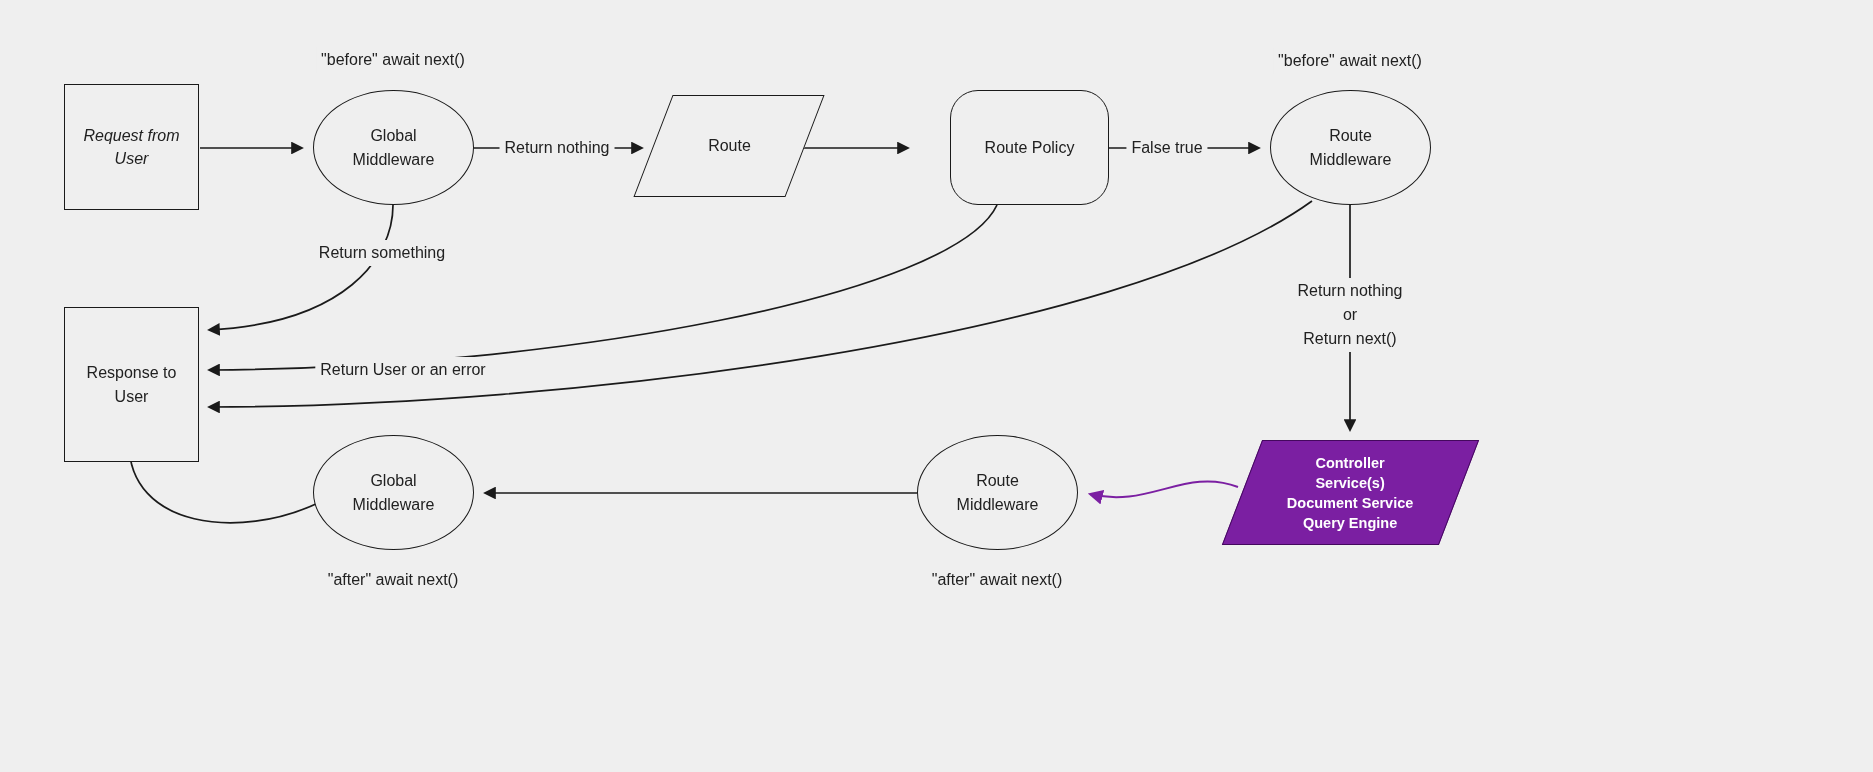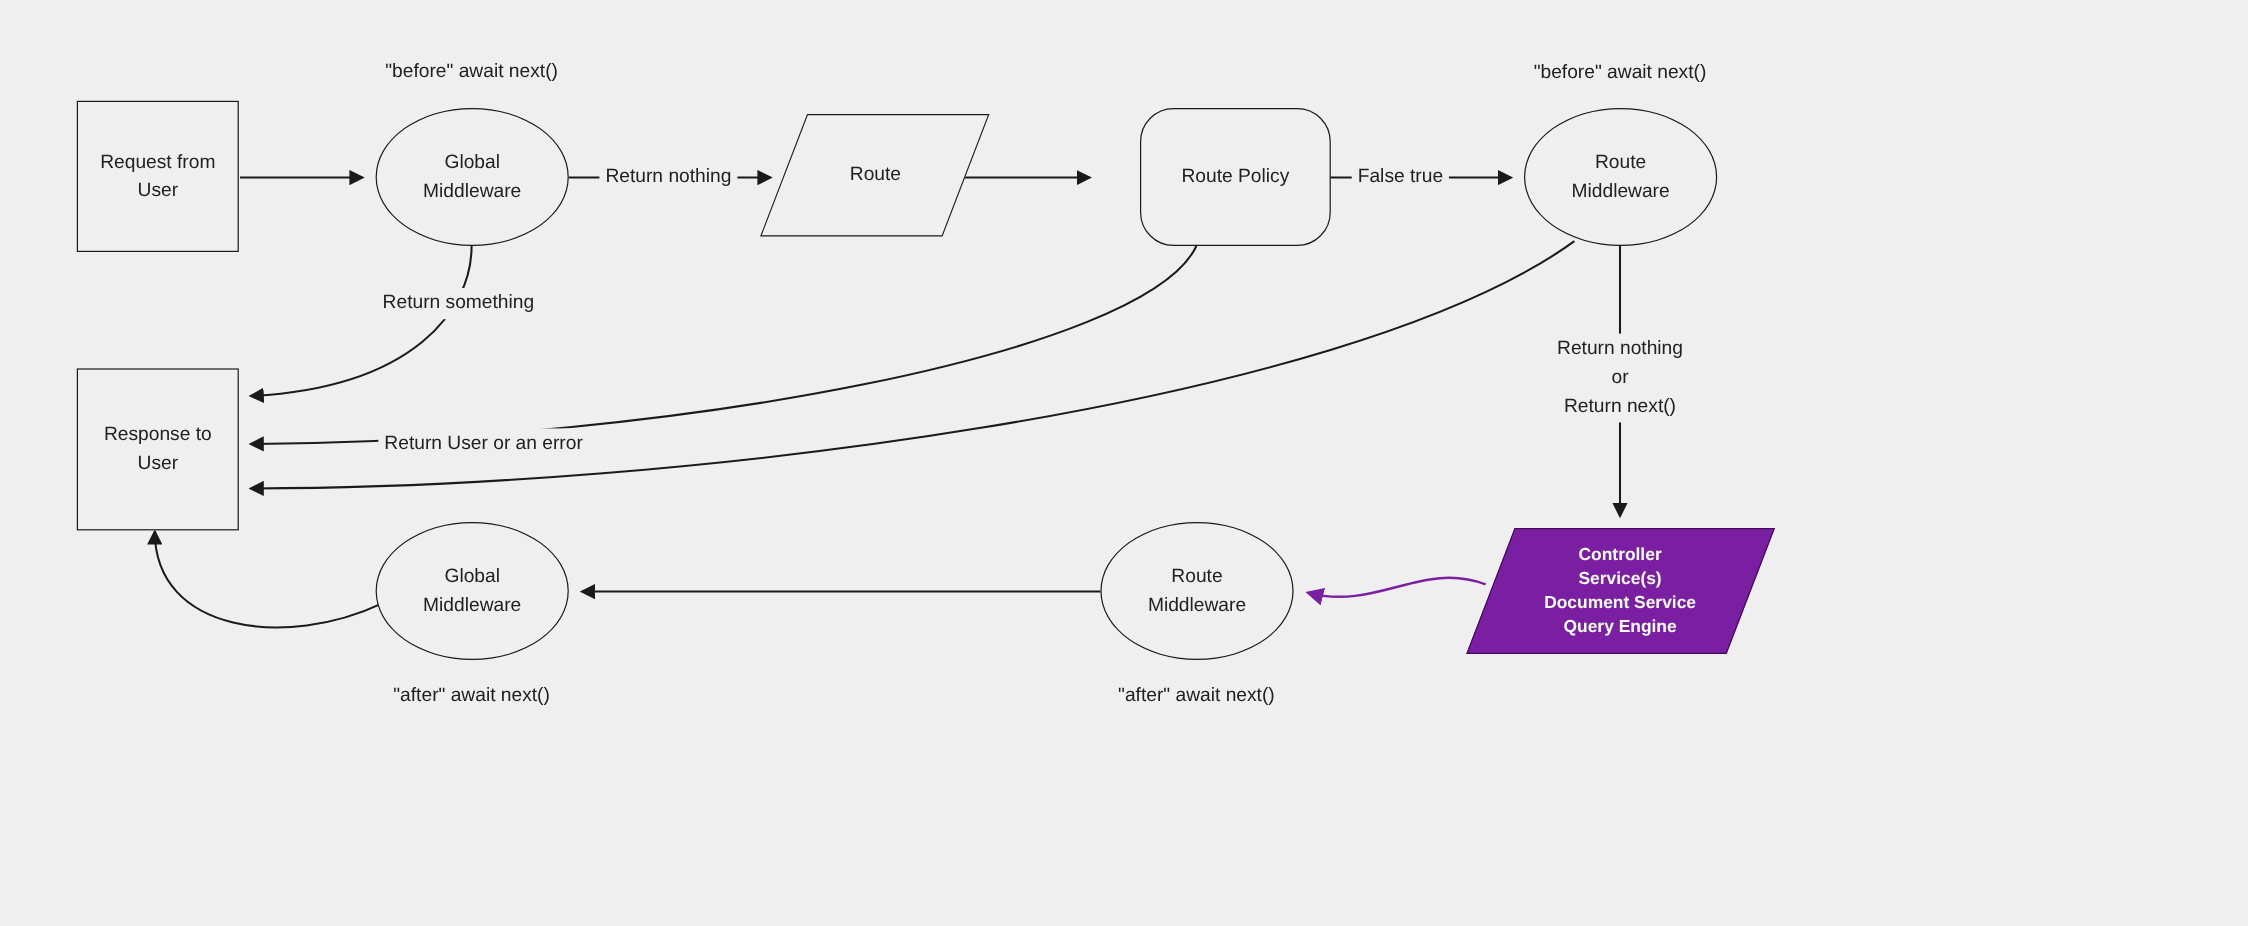--- a/index.html
+++ b/index.html
@@ -99,21 +99,21 @@
     <path class="edge" d="M 1077 148 L 1259 148" marker-end="url(#arrow-black)"></path>
     <path class="edge" d="M 393 205 C 393 258, 345 323, 209 330" marker-end="url(#arrow-black)"></path>
     <path class="edge" d="M 997 205 C 955 295, 560 368, 209 370" marker-end="url(#arrow-black)"></path>
     <path class="edge" d="M 1312 201 C 1120 340, 560 407, 209 407" marker-end="url(#arrow-black)"></path>
     <path class="edge" d="M 1350 205 L 1350 430" marker-end="url(#arrow-black)"></path>
     <path class="edge-purple" d="M 1238 487 C 1185 467, 1148 509, 1090 494" marker-end="url(#arrow-purple)"></path>
     <path class="edge" d="M 917 493 L 485 493" marker-end="url(#arrow-black)"></path>
     <path class="edge" d="M 318 503 C 240 540, 129 528, 129 443" marker-end="url(#arrow-black)"></path>
   </svg>
 
-  <div class="node rect" style="left:64px; top:84px; width:135px; height:126px;">
+  <div class="node rect" style="left:64px; top:84px; width:135px; height:126px;font-style:italic;">
     <div class="node-label">Request from
 User</div>
   </div>
 
   <div class="node ellipse" style="left:313px; top:90px; width:161px; height:115px;">
     <div class="node-label">Global
 Middleware</div>
   </div>
 
   <div class="node parallelogram" style="left:653px; top:95px; width:152px; height:102px;">
@@ -122,21 +122,21 @@
 
   <div class="node rounded" style="left:918px; top:90px; width:159px; height:115px;margin-left:32px;">
     <div class="node-label">Route Policy</div>
   </div>
 
   <div class="node ellipse" style="left:1270px; top:90px; width:161px; height:115px;">
     <div class="node-label">Route
 Middleware</div>
   </div>
 
-  <div class="node rect" style="left:64px; top:307px; width:135px; height:135px;">
+  <div class="node rect" style="left:64px; top:307px; width:135px; height:155px;">
     <div class="node-label">Response to
 User</div>
   </div>
 
   <div class="node parallelogram purple" style="left:1242px; top:440px; width:217px; height:105px;">
     <div class="node-label">Controller
 Service(s)
 Document Service
 Query Engine</div>
   </div>

